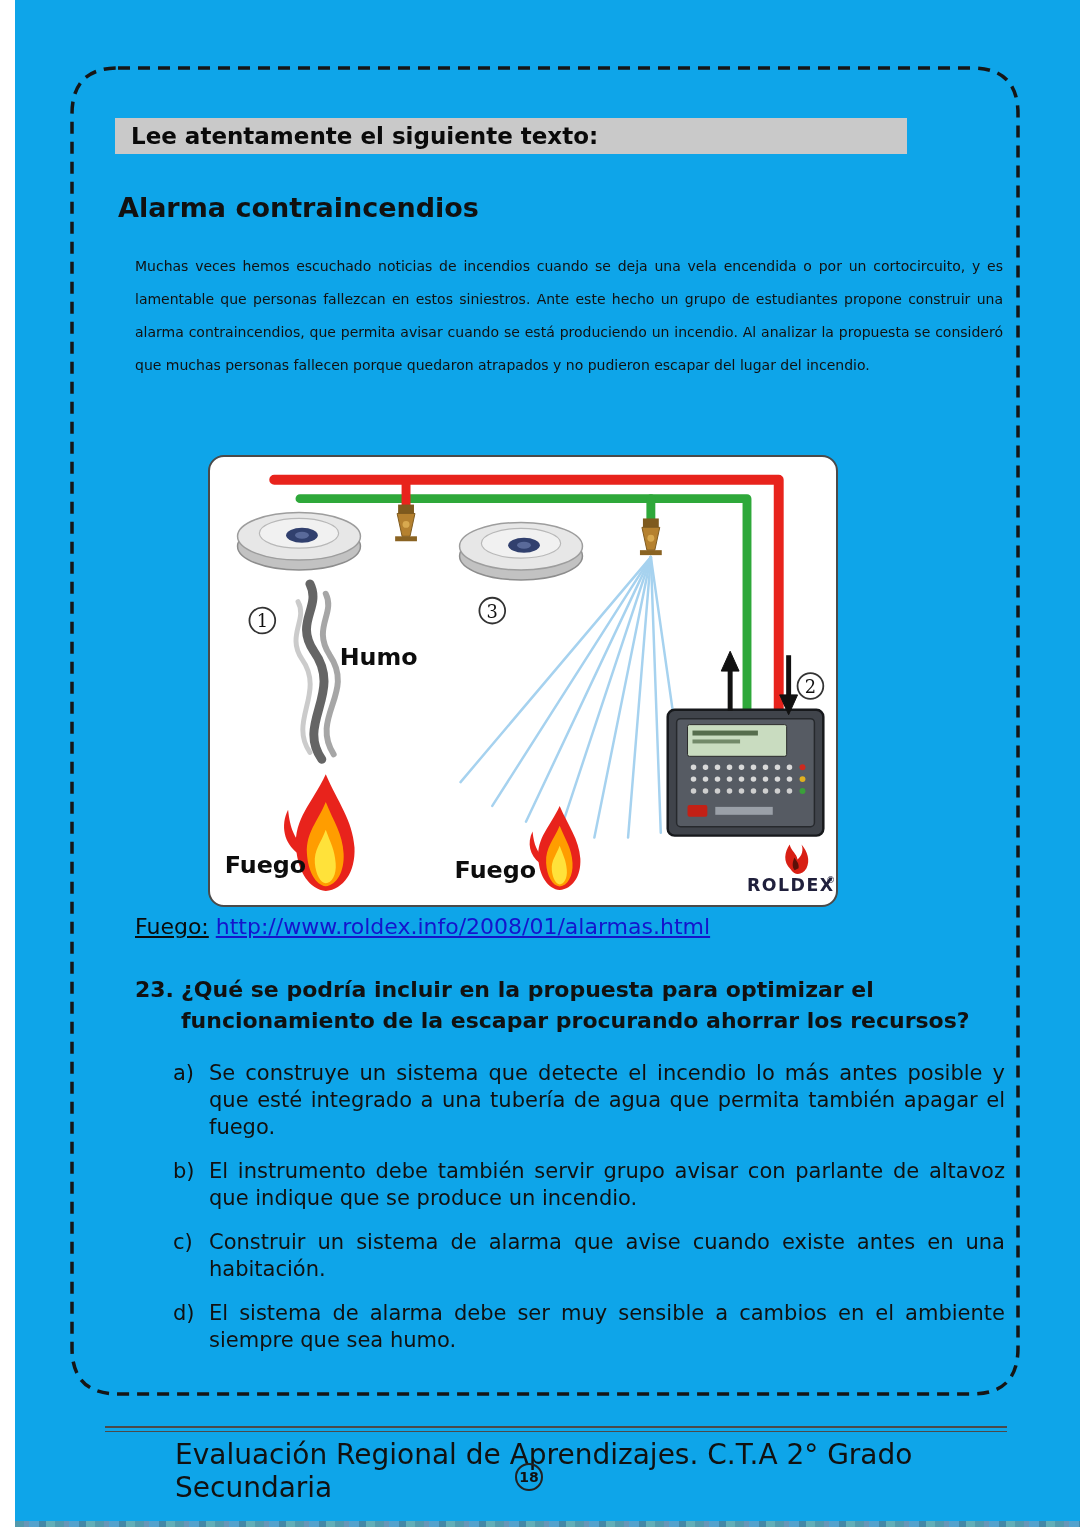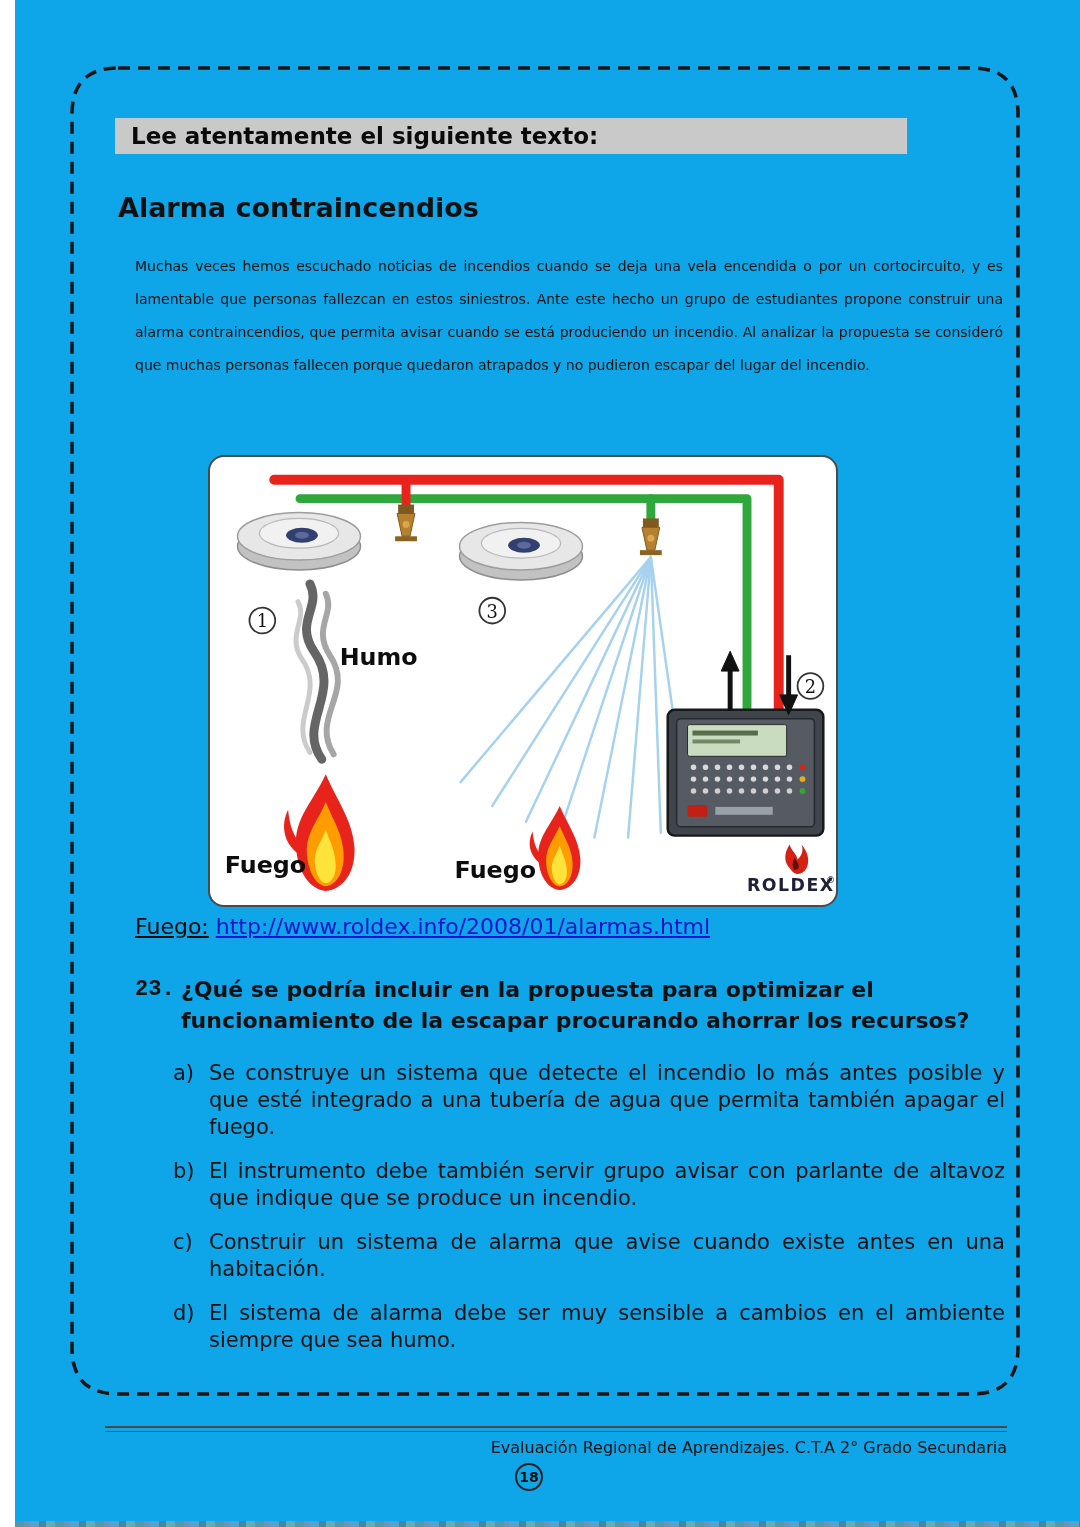--- a/index.html
+++ b/index.html
@@ -26,34 +26,34 @@
     border:2px solid #4a4a4a; border-radius:16px; background:#ffffff; box-sizing:border-box;
   }
   .diagram svg { width:100%; height:100%; display:block; }
 
   .fuente { position:absolute; left:120px; top:914px; font-size:22px; }
   .fuente .src-label { text-decoration:underline; color:#0a0a0a; }
   .fuente .src-link { color:#1414cc; text-decoration:underline; cursor:pointer;text-align:right; }
 
   .question { position:absolute; left:120px; top:974px; width:872px; font-size:22px; font-weight:bold; line-height:31px; }
   .q-row { display:flex; }
-  .q-num { flex:none; width:46px;font-family:Liberation Mono, monospace; }
+  .q-num { flex:none; width:46px; }
 
   .options { position:absolute; left:158px; top:1060px; width:832px; font-size:21px; line-height:27px; }
   .option { display:flex; margin-bottom:17px; }
   .opt-letter { flex:none; width:36px; }
   .opt-text { text-align:justify; flex:1; }
 
   .footer-rule {
     position:absolute; left:90px; top:1426px; width:902px; height:3px;
     border-top:2px solid #4a4a4a; border-bottom:1px solid #4a4a4a;
   }
   .footer-text {
-    position:absolute; left:90px; top:1438px; width:902px; text-align:right;
-    font-size:16px; padding-left:70px; box-sizing:border-box;
+    position:absolute; left:90px; top:1438px; width:902px; text-align:left;
+    font-size:28px; padding-left:70px; box-sizing:border-box;
   }
   .page-num {
     position:absolute; left:500px; top:1463px; width:28px; height:28px;
     border:2px solid #222; border-radius:50%; box-sizing:border-box;
     display:flex; align-items:center; justify-content:center;
     font-size:14px; font-weight:bold;
   }
   .noise-strip {
     position:absolute; left:0; bottom:0; width:1080px; height:6px; opacity:.55;
     background:repeating-linear-gradient(90deg,#8a8f7a 0 9px,#b08a90 9px 14px,#8fa0b5 14px 24px,#6f6f6f 24px 31px,#a8b58f 31px 40px);

